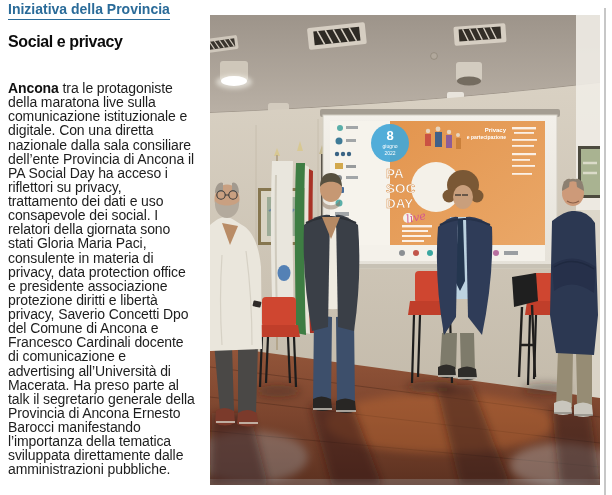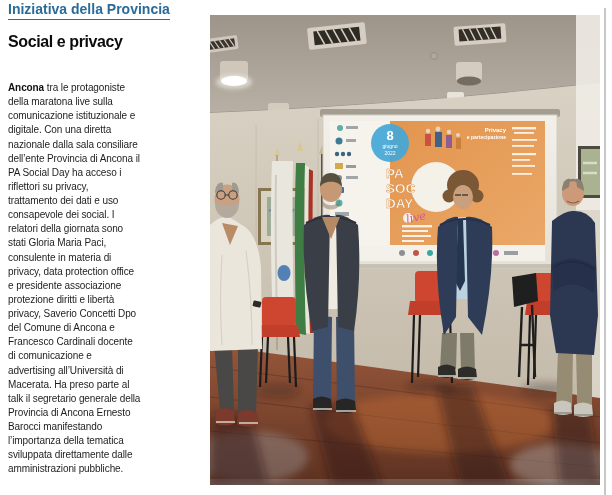--- a/index.html
+++ b/index.html
@@ -4,21 +4,21 @@
 <style>
   html,body{margin:0;padding:0;background:#fff;}
   .page{position:relative;width:612px;height:495px;background:#fff;overflow:hidden;
         font-family:"Liberation Sans",sans-serif;}
   .article-col{position:absolute;left:8px;top:0;width:202px;}
   .kicker{display:inline-block;color:#2a6b99;font-size:14px;font-weight:700;
           line-height:18px;text-decoration:none;border-bottom:1.5px solid #2a6b99;
           padding-bottom:1px;cursor:pointer;}
   .headline{margin:9px 0 0 0;font-size:16px;font-weight:800;color:#0c0c0c;
             letter-spacing:-0.4px;line-height:26px;font-family:"Liberation Sans",sans-serif;}
-  .bodytext{margin:26px 0 0 0;font-size:10px;line-height:14.12px;color:#1d1d1d;
+  .bodytext{margin:26px 0 0 0;font-size:14px;line-height:14.12px;color:#1d1d1d;
             letter-spacing:-0.1px;white-space:pre-line;}
   .bodytext strong{font-weight:700;color:#111;}
   .photo{position:absolute;left:210px;top:15px;width:390px;height:470px;overflow:hidden;}
   .photo svg{display:block;width:390px;height:470px;}
   .column-rule{position:absolute;left:604px;top:8px;width:2px;height:487px;background:#c7c7c7;}
 </style>
 </head>
 <body>
 
 <div class="page">

